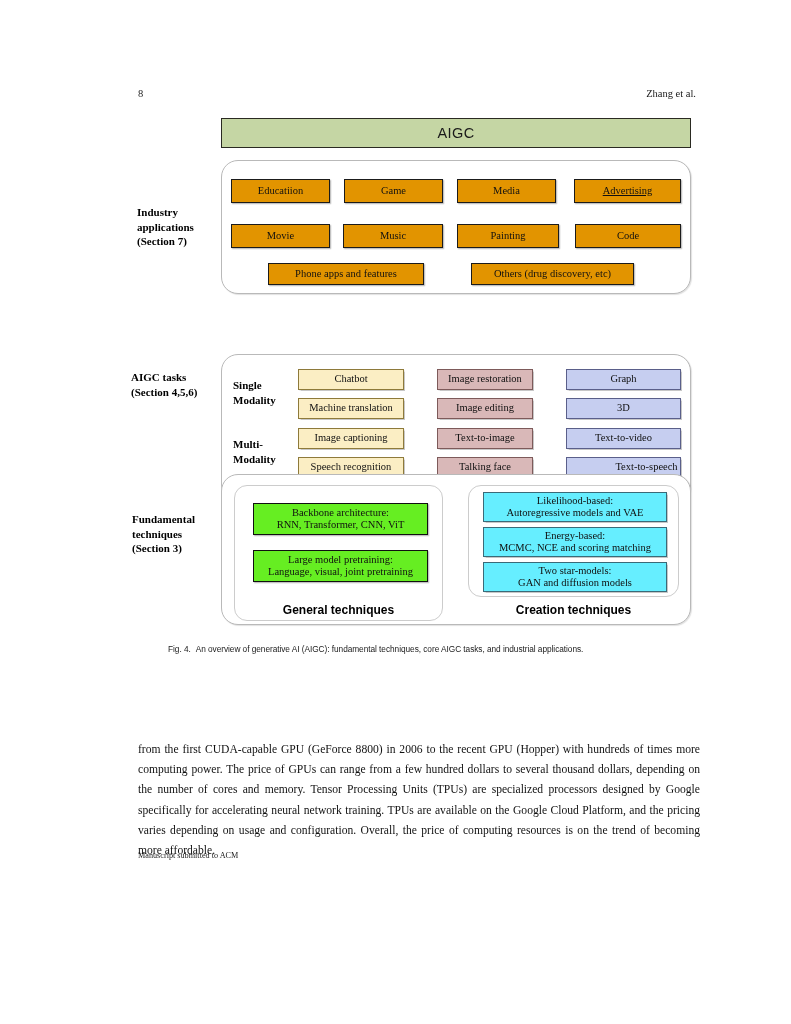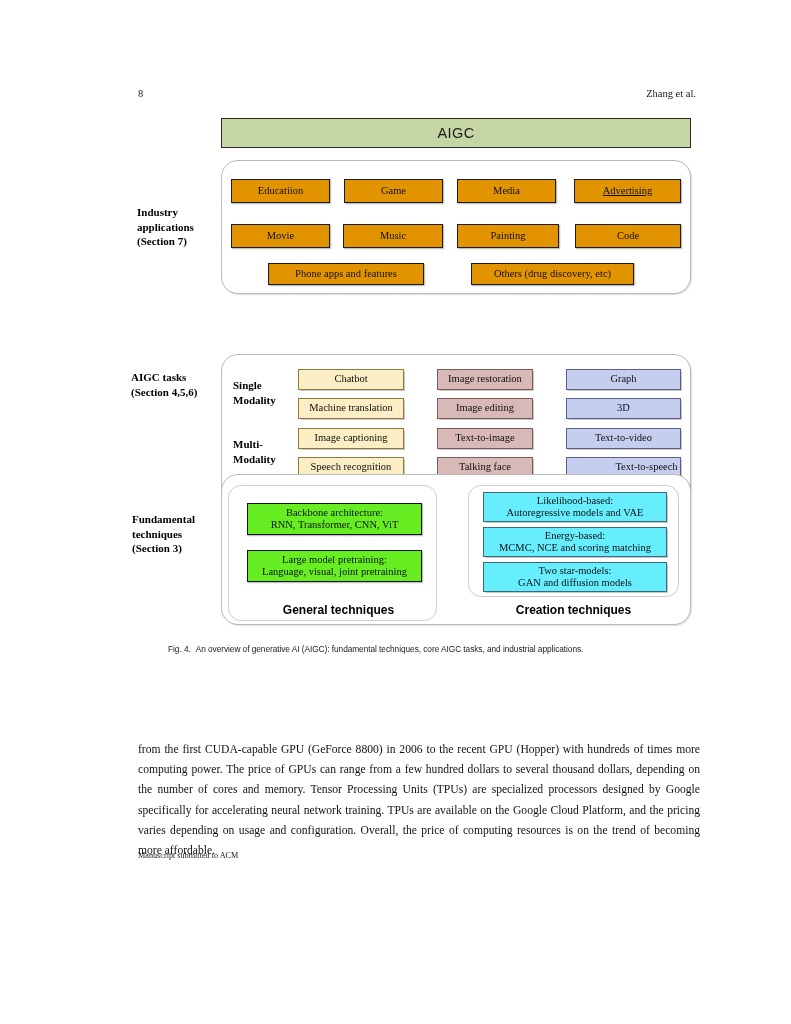--- a/index.html
+++ b/index.html
@@ -224,21 +224,21 @@
     </div>
 
     <div class="row-label" style="left:132px; top:400px; width:98px;">
       <div>Fundamental</div>
       <div>techniques</div>
       <div>(Section 3)</div>
     </div>
 
     <div class="panel" style="left:221px; top:362px; width:470px; height:151px;">
 
-      <div class="subpanel" style="left:6px; top:10px; width:209px; height:136px;">
+      <div class="subpanel" style="left:12px; top:10px; width:209px; height:136px;">
         <div class="node green" style="left:18px; top:17px; width:175px; height:32px; flex-direction:column;">
           <span class="two-line">Backbone architecture:</span>
           <span class="two-line">RNN, Transformer, CNN, ViT</span>
         </div>
         <div class="node green" style="left:18px; top:64px; width:175px; height:32px; flex-direction:column;">
           <span class="two-line">Large model pretraining:</span>
           <span class="two-line">Language, visual, joint pretraining</span>
         </div>
       </div>
       <div class="col-caption" style="left:12px; top:128px; width:209px;">General techniques</div>

